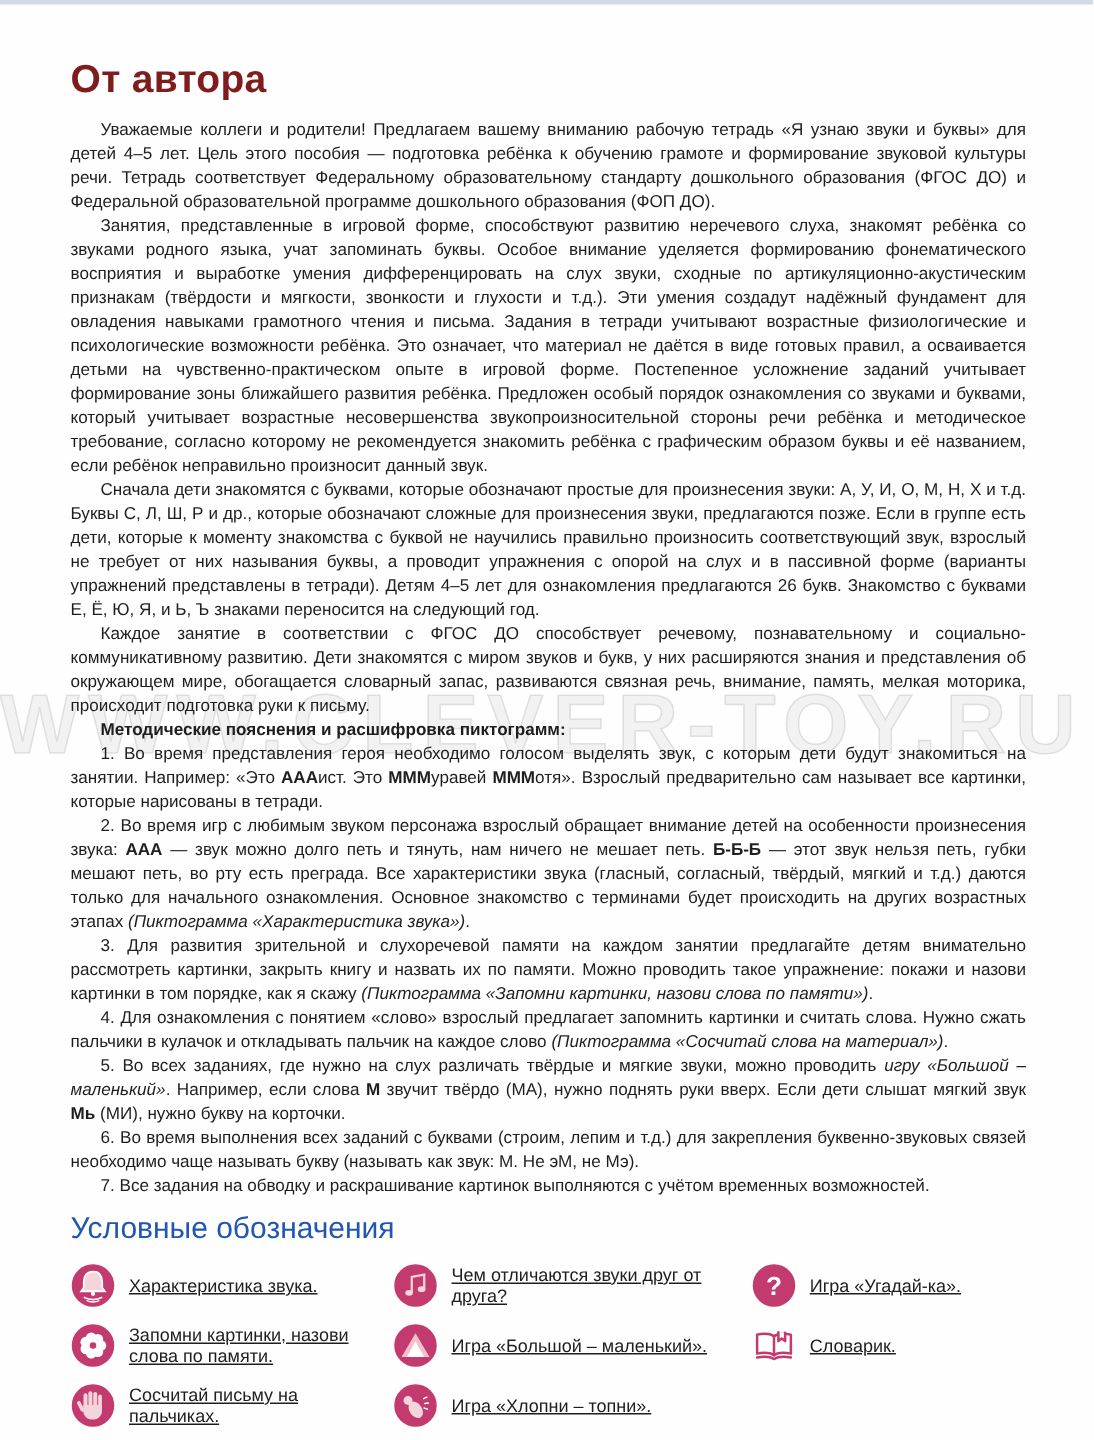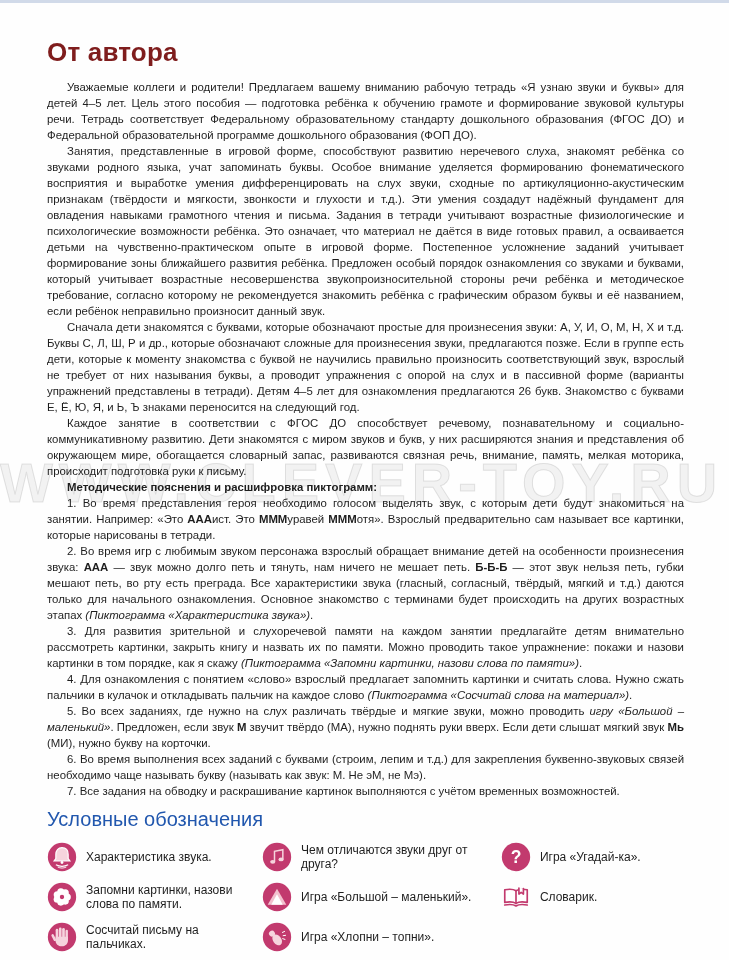--- a/index.html
+++ b/index.html
@@ -18,21 +18,21 @@
   .para .b{font-weight:700;}
   .para .i{font-style:italic;}
   .legend-heading{
     color:#2157ae;font-size:20px;font-weight:400;margin:9px 0 11px 0;
   }
   .legend{
     display:grid;
     grid-template-columns:1.04fr 1.16fr .92fr;
     grid-template-rows:repeat(3,auto);
     grid-auto-flow:column;
-    column-gap:8px;row-gap:10px;
+    column-gap:8px;row-gap:10px;text-decoration:underline;
   }
   .legend-item{display:flex;align-items:center;gap:9px;min-height:30px;}
   .legend-icon{width:30px;height:30px;flex:0 0 30px;}
   .legend-icon svg{width:30px;height:30px;display:block;}
   .legend-label{font-size:12px;line-height:1.18;}
   .watermark{
     position:absolute;top:450px;left:0;width:100%;text-align:left;
     font-size:56px;font-weight:700;letter-spacing:6px;white-space:nowrap;
     color:rgba(125,125,125,0.09);
     -webkit-text-stroke:1px rgba(125,125,125,0.20);
@@ -53,21 +53,21 @@
     <div class="body-text">
         <p class="para"><span>Уважаемые коллеги и родители! Предлагаем вашему вниманию рабочую тетрадь «Я узнаю звуки и буквы» для детей 4–5 лет. Цель этого пособия — подготовка ребёнка к обучению грамоте и формирование звуковой культуры речи. Тетрадь соответствует Федеральному образовательному стандарту дошкольного образования (ФГОС ДО) и Федеральной образовательной программе дошкольного образования (ФОП ДО).</span></p>
         <p class="para"><span>Занятия, представленные в игровой форме, способствуют развитию неречевого слуха, знакомят ребёнка со звуками родного языка, учат запоминать буквы. Особое внимание уделяется формированию фонематического восприятия и выработке умения дифференцировать на слух звуки, сходные по артикуляционно-акустическим признакам (твёрдости и мягкости, звонкости и глухости и т.д.). Эти умения создадут надёжный фундамент для овладения навыками грамотного чтения и письма. Задания в тетради учитывают возрастные физиологические и психологические возможности ребёнка. Это означает, что материал не даётся в виде готовых правил, а осваивается детьми на чувственно-практическом опыте в игровой форме. Постепенное усложнение заданий учитывает формирование зоны ближайшего развития ребёнка. Предложен особый порядок ознакомления со звуками и буквами, который учитывает возрастные несовершенства звукопроизносительной стороны речи ребёнка и методическое требование, согласно которому не рекомендуется знакомить ребёнка с графическим образом буквы и её названием, если ребёнок неправильно произносит данный звук.</span></p>
         <p class="para"><span>Сначала дети знакомятся с буквами, которые обозначают простые для произнесения звуки: А, У, И, О, М, Н, Х и т.д. Буквы С, Л, Ш, Р и др., которые обозначают сложные для произнесения звуки, предлагаются позже. Если в группе есть дети, которые к моменту знакомства с буквой не научились правильно произносить соответствующий звук, взрослый не требует от них называния буквы, а проводит упражнения с опорой на слух и в пассивной форме (варианты упражнений представлены в тетради). Детям 4–5 лет для ознакомления предлагаются 26 букв. Знакомство с буквами Е, Ё, Ю, Я, и Ь, Ъ знаками переносится на следующий год.</span></p>
         <p class="para"><span>Каждое занятие в соответствии с ФГОС ДО способствует речевому, познавательному и социально-коммуникативному развитию. Дети знакомятся с миром звуков и букв, у них расширяются знания и представления об окружающем мире, обогащается словарный запас, развиваются связная речь, внимание, память, мелкая моторика, происходит подготовка руки к письму.</span></p>
         <p class="para"><span class="b">Методические пояснения и расшифровка пиктограмм:</span></p>
         <p class="para"><span>1. Во время представления героя необходимо голосом выделять звук, с которым дети будут знакомиться на занятии. Например: «Это </span><span class="b">ААА</span><span>ист. Это </span><span class="b">МММ</span><span>уравей </span><span class="b">МММ</span><span>отя». Взрослый предварительно сам называет все картинки, которые нарисованы в тетради.</span></p>
         <p class="para"><span>2. Во время игр с любимым звуком персонажа взрослый обращает внимание детей на особенности произнесения звука: </span><span class="b">ААА</span><span> — звук можно долго петь и тянуть, нам ничего не мешает петь. </span><span class="b">Б-Б-Б</span><span> — этот звук нельзя петь, губки мешают петь, во рту есть преграда. Все характеристики звука (гласный, согласный, твёрдый, мягкий и т.д.) даются только для начального ознакомления. Основное знакомство с терминами будет происходить на других возрастных этапах </span><span class="i">(Пиктограмма «Характеристика звука»)</span><span>.</span></p>
         <p class="para"><span>3. Для развития зрительной и слухоречевой памяти на каждом занятии предлагайте детям внимательно рассмотреть картинки, закрыть книгу и назвать их по памяти. Можно проводить такое упражнение: покажи и назови картинки в том порядке, как я скажу </span><span class="i">(Пиктограмма «Запомни картинки, назови слова по памяти»)</span><span>.</span></p>
         <p class="para"><span>4. Для ознакомления с понятием «слово» взрослый предлагает запомнить картинки и считать слова. Нужно сжать пальчики в кулачок и откладывать пальчик на каждое слово </span><span class="i">(Пиктограмма «Сосчитай слова на материал»)</span><span>.</span></p>
-        <p class="para"><span>5. Во всех заданиях, где нужно на слух различать твёрдые и мягкие звуки, можно проводить </span><span class="i">игру «Большой – маленький»</span><span>. Предложен, если звук </span><span class="b">М</span><span> звучит твёрдо (МА), нужно поднять руки вверх. Если дети слышат мягкий звук </span><span class="b">Мь</span><span> (МИ), нужно букву на корточки.</span></p>
+        <p class="para"><span>5. Во всех заданиях, где нужно на слух различать твёрдые и мягкие звуки, можно проводить </span><span class="i">игру «Большой – маленький»</span><span>. Например, если слова </span><span class="b">М</span><span> звучит твёрдо (МА), нужно поднять руки вверх. Если дети слышат мягкий звук </span><span class="b">Мь</span><span> (МИ), нужно букву на корточки.</span></p>
         <p class="para"><span>6. Во время выполнения всех заданий с буквами (строим, лепим и т.д.) для закрепления буквенно-звуковых связей необходимо чаще называть букву (называть как звук: М. Не эМ, не Мэ).</span></p>
         <p class="para"><span>7. Все задания на обводку и раскрашивание картинок выполняются с учётом временных возможностей.</span></p>
       </div>
 
     <h2 class="legend-heading">Условные обозначения</h2>
 
     <div class="legend">
         <div class="legend-item">
     <span class="legend-icon">
             <svg viewBox="0 0 36 36">

